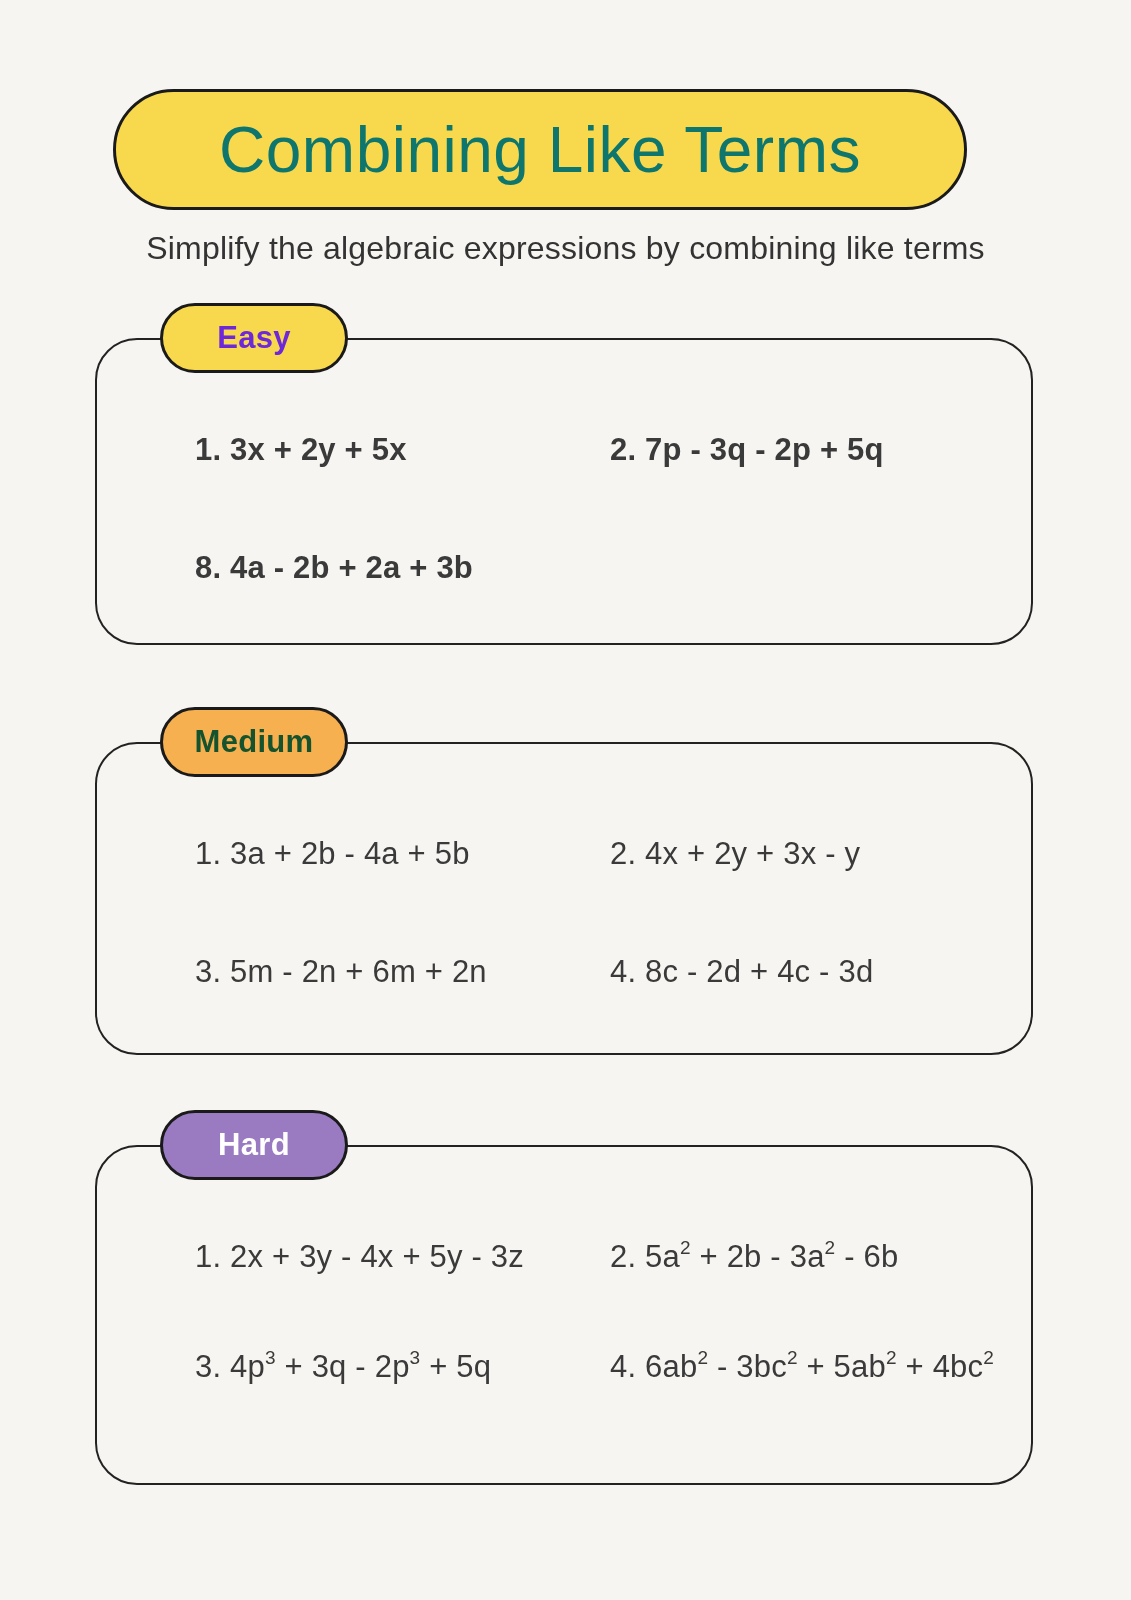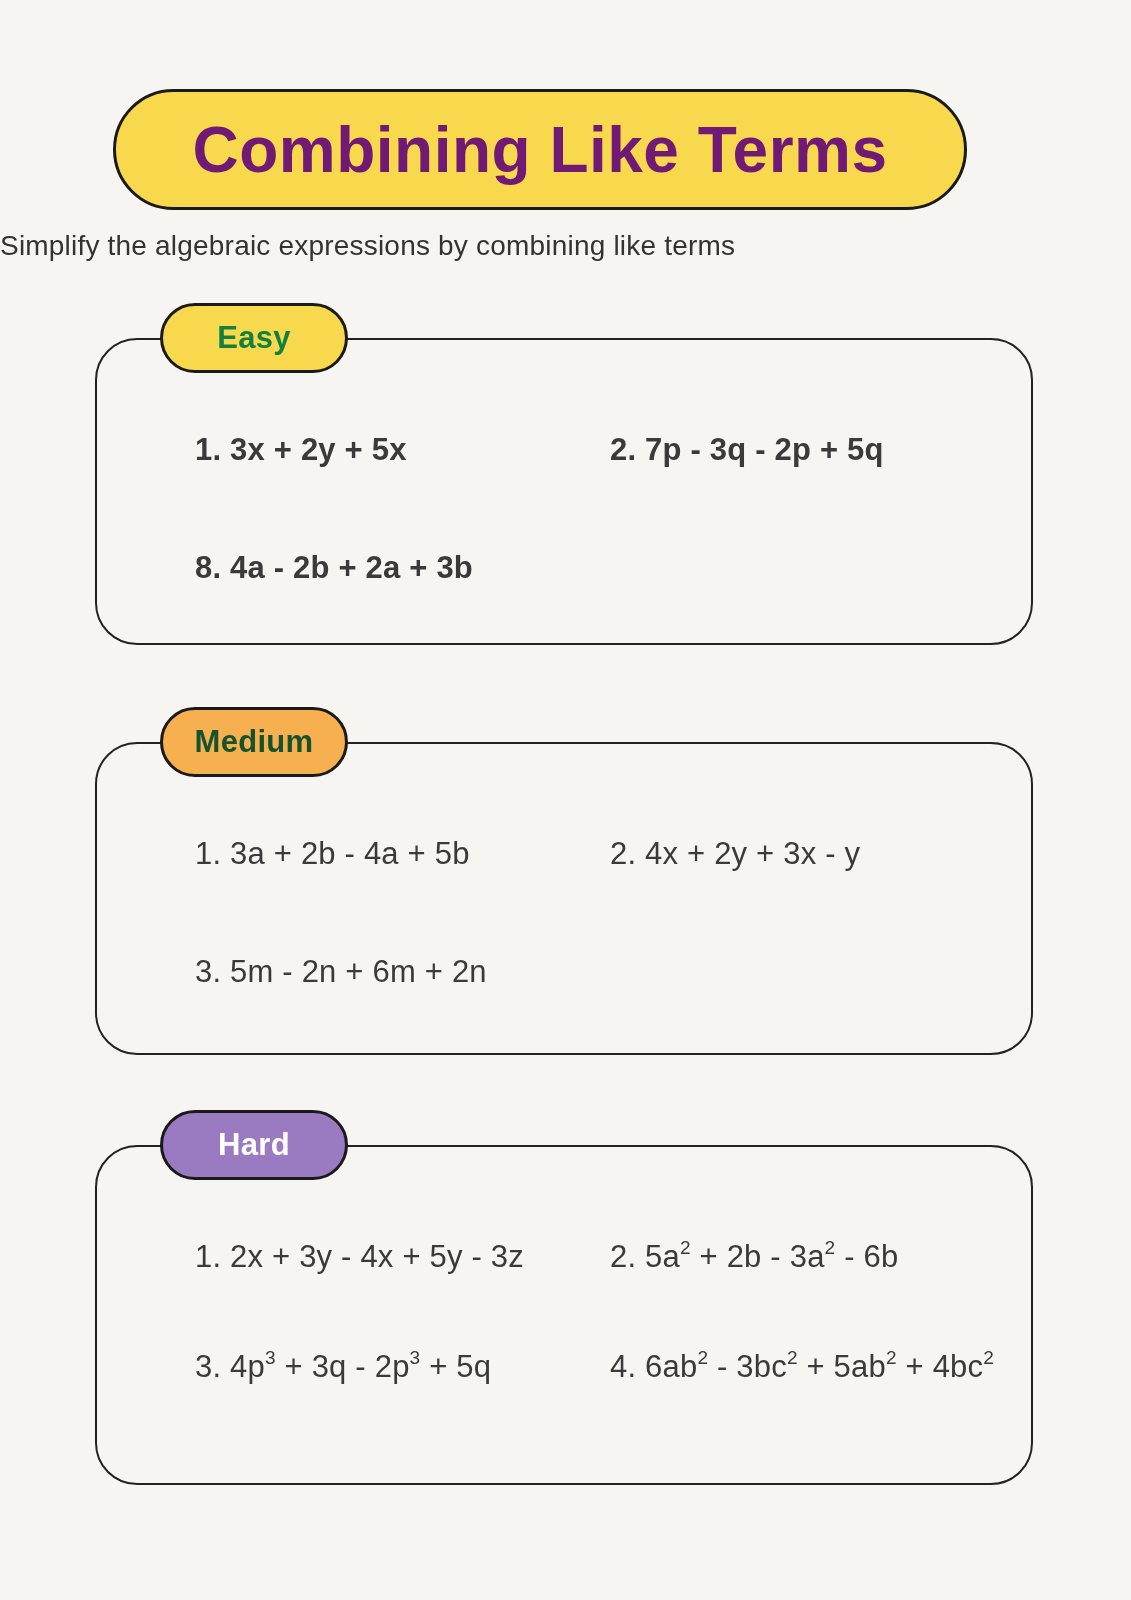--- a/index.html
+++ b/index.html
@@ -25,31 +25,32 @@
     box-sizing: border-box;
     background: #F8D94E;
     border: 3px solid #1A1A1A;
     border-radius: 62px;
     display: flex;
     align-items: center;
     justify-content: center;
   }
   .title-text {
     font-size: 64px;
-    font-weight: 700;
+    font-weight: 400;
     letter-spacing: 0.5px;
-    color: #701a75;
+    color: #0f766e;
     white-space: nowrap;
   }
   .subtitle {
     position: absolute;
     top: 230px;
     left: 0;
     width: 1131px;
-    font-size: 28px;
+    text-align: center;
+    font-size: 32px;
     font-weight: 400;
     color: #333333;
     letter-spacing: 0.2px;
   }
 
   
   .section {
     position: absolute;
     left: 95px;
     width: 938px;
@@ -113,41 +114,42 @@
 </style>
 </head>
 <body style="background: rgb(247, 245, 241);">
 
 <div class="title-pill" style="background: rgb(248, 217, 78);">
   <div class="title-text">Combining Like Terms</div>
 </div>
 <div class="subtitle">Simplify the algebraic expressions by combining like terms</div>
 
 <div class="section" id="section-easy">
-  <div class="section-pill" style="background: rgb(248, 217, 78); color: #15803d;">
+  <div class="section-pill" style="background: rgb(248, 217, 78); color: #6d28d9;">
     <span>Easy</span>
   </div>
   <div class="section-box">
     <div class="problems-grid">
       <div class="problem">1. 3x + 2y + 5x</div>
       <div class="problem">2. 7p - 3q - 2p + 5q</div>
       <div class="problem">8. 4a - 2b + 2a + 3b</div>
     </div>
   </div>
 </div>
 
 <div class="section" id="section-medium">
   <div class="section-pill" style="background: rgb(247, 176, 79); color: #14532d;">
     <span>Medium</span>
   </div>
   <div class="section-box">
     <div class="problems-grid">
       <div class="problem">1. 3a + 2b - 4a + 5b</div>
       <div class="problem">2. 4x + 2y + 3x - y</div>
       <div class="problem">3. 5m - 2n + 6m + 2n</div>
+      <div class="problem">4. 8c - 2d + 4c - 3d</div>
     </div>
   </div>
 </div>
 
 <div class="section" id="section-hard">
   <div class="section-pill" style="background: rgb(154, 123, 194); color: rgb(255, 255, 255);">
     <span>Hard</span>
   </div>
   <div class="section-box">
     <div class="problems-grid">

